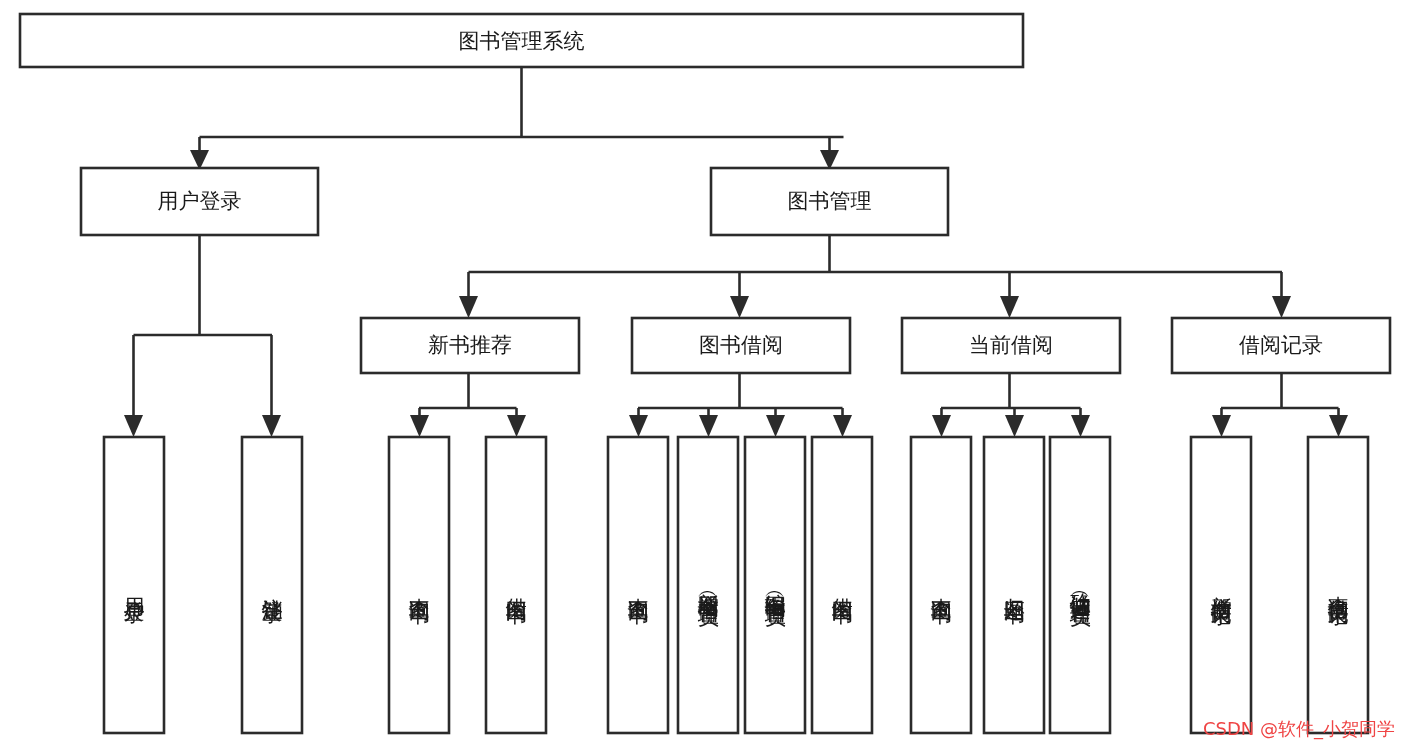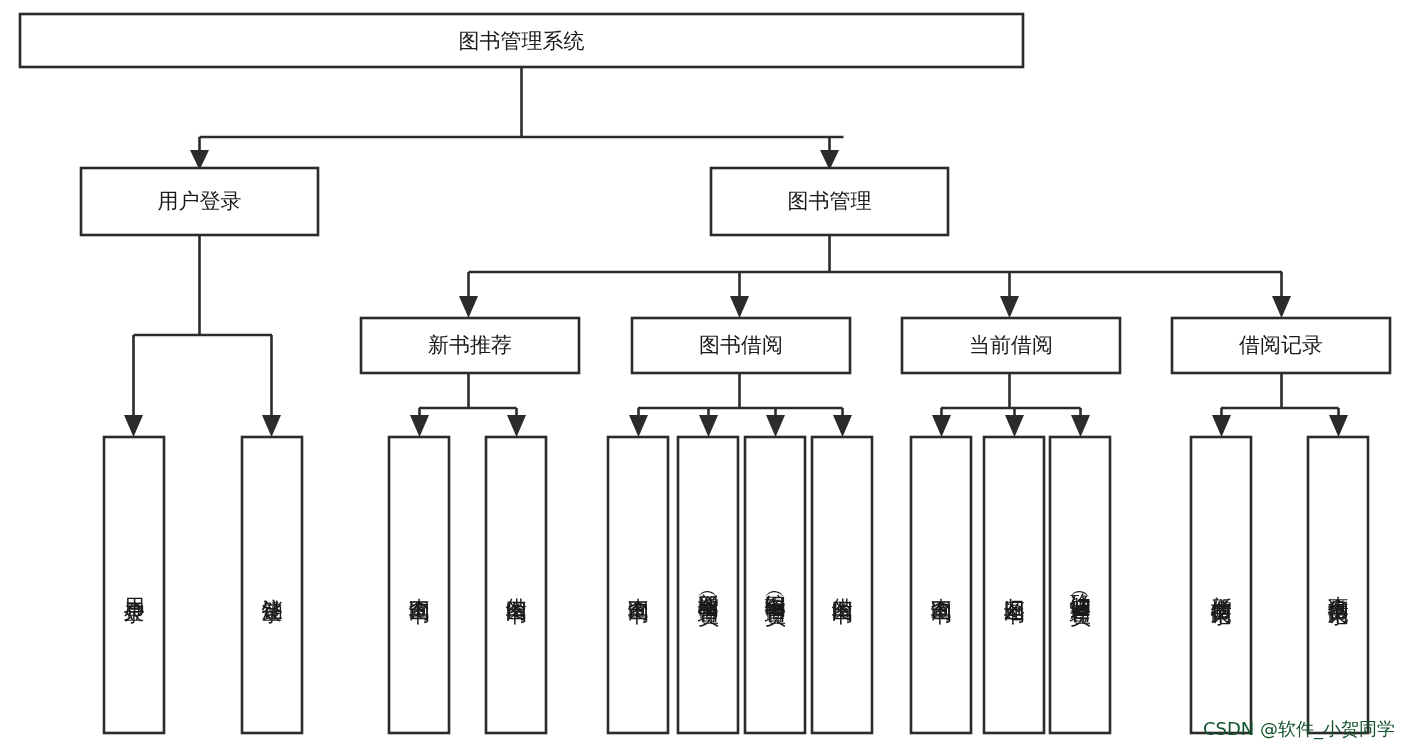--- a/index.html
+++ b/index.html
@@ -62,21 +62,21 @@
     justify-content: center;
     white-space: nowrap;
     pointer-events: none;
   }
   .watermark {
     position: absolute;
     right: 10px;
     bottom: 6px;
     font-family: "DejaVu Sans", "Liberation Sans", sans-serif;
     font-size: 18px;
-    color: #14532d;
+    color: #ef4444;
     white-space: nowrap;
   }
 </style>
 </head>
 <body>
 
 <div id="diagram-root">
 
   <svg id="diagram-svg" viewBox="0 0 1405 747" xmlns="http://www.w3.org/2000/svg">
 

